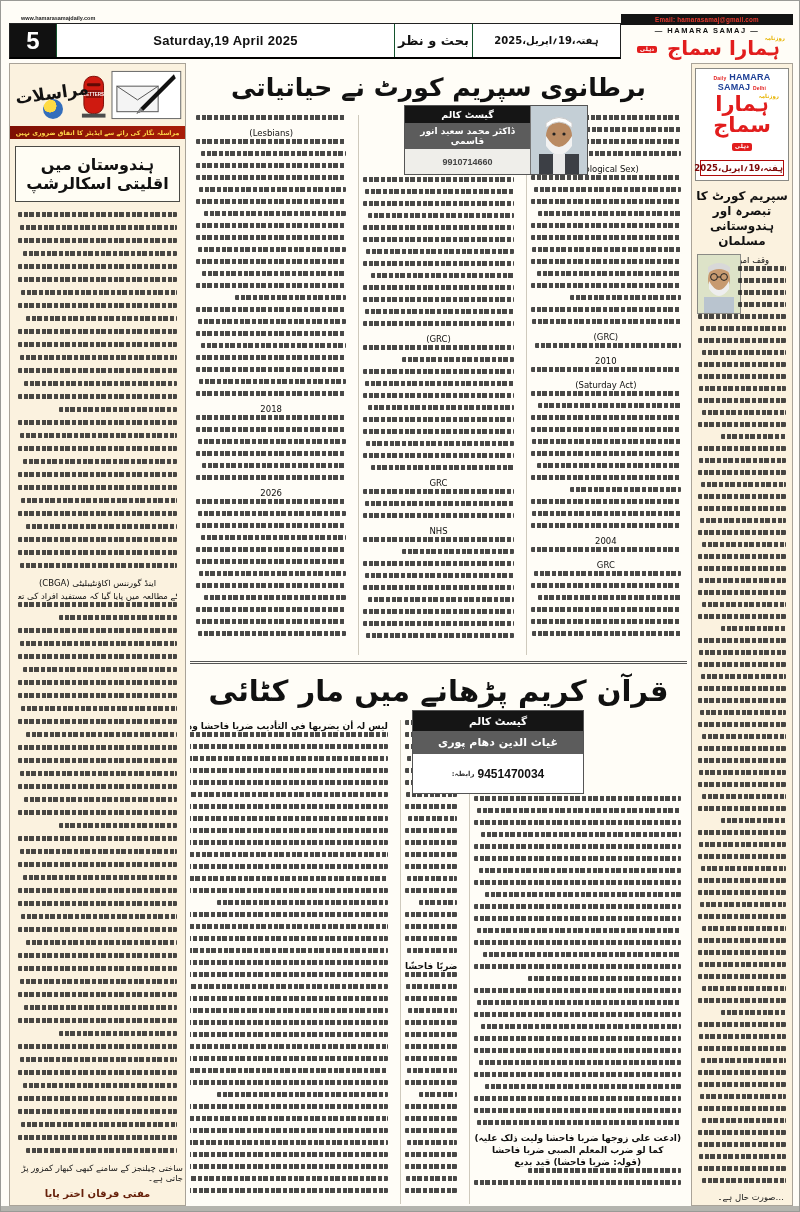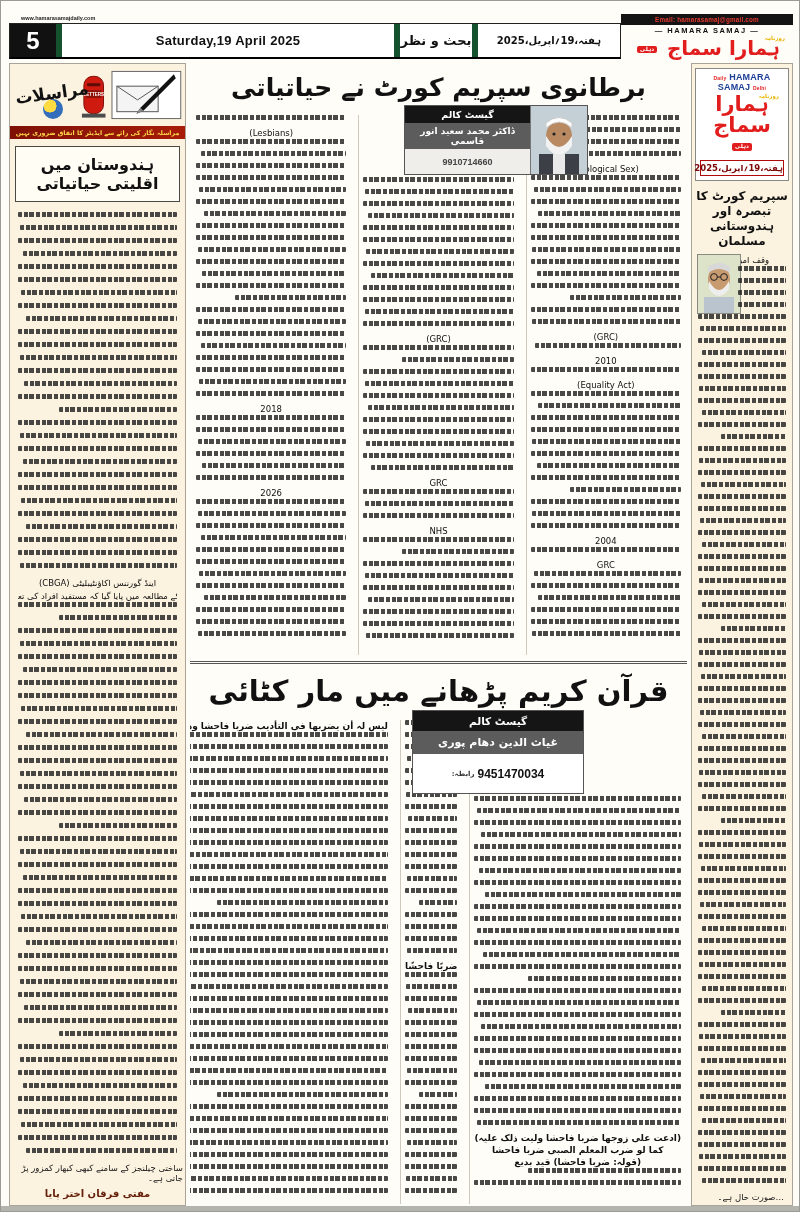--- a/index.html
+++ b/index.html
@@ -5,21 +5,21 @@
   html,body{margin:0;padding:0;background:#d8d8d4;}
   #page{position:relative;width:800px;height:1212px;background:#fffdf7;margin:0 auto;
         font-family:"DejaVu Sans",sans-serif;color:#111;overflow:hidden;
         border:1px solid #9a9a96;box-sizing:border-box;}
   .lat{font-family:"Liberation Sans",sans-serif;}
 
   
   #site-url{position:absolute;left:20px;top:14px;font:bold 5.5px "Liberation Sans",sans-serif;color:#222;}
   #hdr{position:absolute;left:8px;top:22px;width:612px;height:36px;display:flex;
        border:1px solid #222;border-bottom:2px solid #000;background:#fff;box-sizing:border-box;}
-  .hcell{display:flex;align-items:center;justify-content:center;border-left:6px solid #14532d;box-sizing:border-box;}
+  .hcell{display:flex;align-items:center;justify-content:center;border-left:1px solid #14532d;box-sizing:border-box;}
   .hcell:first-child{border-left:none;}
   #pagenum{width:46px;background:#111;color:#fff;font:bold 24px "Liberation Sans",sans-serif;}
   #endate{flex:1;font:bold 13px "Liberation Sans",sans-serif;letter-spacing:.3px;}
   #edcell{width:118px;font:bold 16.5px "Liberation Sans",sans-serif;letter-spacing:.5px;gap:3px;}
   #edcell .orn{font-size:10px;}
   #urcell{width:78px;font:bold 13px "DejaVu Sans",sans-serif;direction:rtl;}
   #urdate{width:148px;font:bold 10px "DejaVu Sans",sans-serif;direction:rtl;}
 
   
   #corner{position:absolute;left:620px;top:0;width:172px;text-align:center;}
@@ -146,21 +146,21 @@
       </svg>
       <svg width="72" height="50" viewBox="0 0 72 50">
         <rect x="1" y="1" width="70" height="48" fill="#fff" stroke="#666"></rect>
         <rect x="6" y="16" width="42" height="26" fill="#f4f4f4" stroke="#555"></rect>
         <path d="M6 16 L27 30 L48 16" fill="none" stroke="#555"></path>
         <path d="M64 4 L30 38 L26 44 L33 41 L66 8 Z" fill="#111"></path>
         <path d="M26 44 L30 38 L33 41 Z" fill="#888"></path>
       </svg>
     </div>
     <div id="tagline">مراسلہ نگار کی رائے سے ایڈیٹر کا اتفاق ضروری نہیں</div>
-    <div id="letters-headline">ہندوستان میں اقلیتی حیاتیاتی</div>
+    <div id="letters-headline">ہندوستان میں اقلیتی اسکالرشپ</div>
     <div id="letters-body" class="sim">
         <div class="sim-line" style="margin-bottom: 8px; width: 100%;"></div>
         <div class="sim-line" style="margin-bottom: 8px; width: 99%;"></div>
         <div class="sim-line" style="margin-bottom: 8px; width: 100%;"></div>
         <div class="sim-line" style="margin-bottom: 8px; width: 97%;"></div>
         <div class="sim-line" style="margin-bottom: 8px; width: 100%;"></div>
         <div class="sim-line" style="margin-bottom: 8px; width: 100%;"></div>
         <div class="sim-line" style="margin-bottom: 8px; width: 98%;"></div>
         <div class="sim-line" style="margin-bottom: 8px; width: 100%;"></div>
         <div class="sim-line" style="margin-bottom: 8px; width: 95%;"></div>
@@ -273,21 +273,21 @@
           <div class="sim-line" style="margin-bottom: 7px; width: 100%;"></div>
           <div class="sim-line" style="margin-bottom: 7px; width: 96%;"></div>
           <div class="sim-line" style="margin-bottom: 7px; width: 100%;"></div>
           <div class="sim-line" style="margin-bottom: 7px; width: 74%;"></div>
           <div class="sim-line" style="margin-bottom: 7px; width: 100%;"></div>
           <div class="sim-line" style="margin-bottom: 7px; width: 99%;"></div>
           <div class="sim-token" style="height: 12px;">(GRC)</div>
           <div class="sim-line" style="margin-bottom: 7px; width: 97%;"></div>
           <div class="sim-token" style="height: 12px;">2010</div>
           <div class="sim-line" style="margin-bottom: 7px; width: 100%;"></div>
-          <div class="sim-token" style="height: 12px;">(Equality Act)</div>
+          <div class="sim-token" style="height: 12px;">(Saturday Act)</div>
           <div class="sim-line" style="margin-bottom: 7px; width: 100%;"></div>
           <div class="sim-line" style="margin-bottom: 7px; width: 95%;"></div>
           <div class="sim-line" style="margin-bottom: 7px; width: 100%;"></div>
           <div class="sim-line" style="margin-bottom: 7px; width: 100%;"></div>
           <div class="sim-line" style="margin-bottom: 7px; width: 99%;"></div>
           <div class="sim-line" style="margin-bottom: 7px; width: 100%;"></div>
           <div class="sim-line" style="margin-bottom: 7px; width: 96%;"></div>
           <div class="sim-line" style="margin-bottom: 7px; width: 100%;"></div>
           <div class="sim-line" style="margin-bottom: 7px; width: 74%;"></div>
           <div class="sim-line" style="margin-bottom: 7px; width: 100%;"></div>

